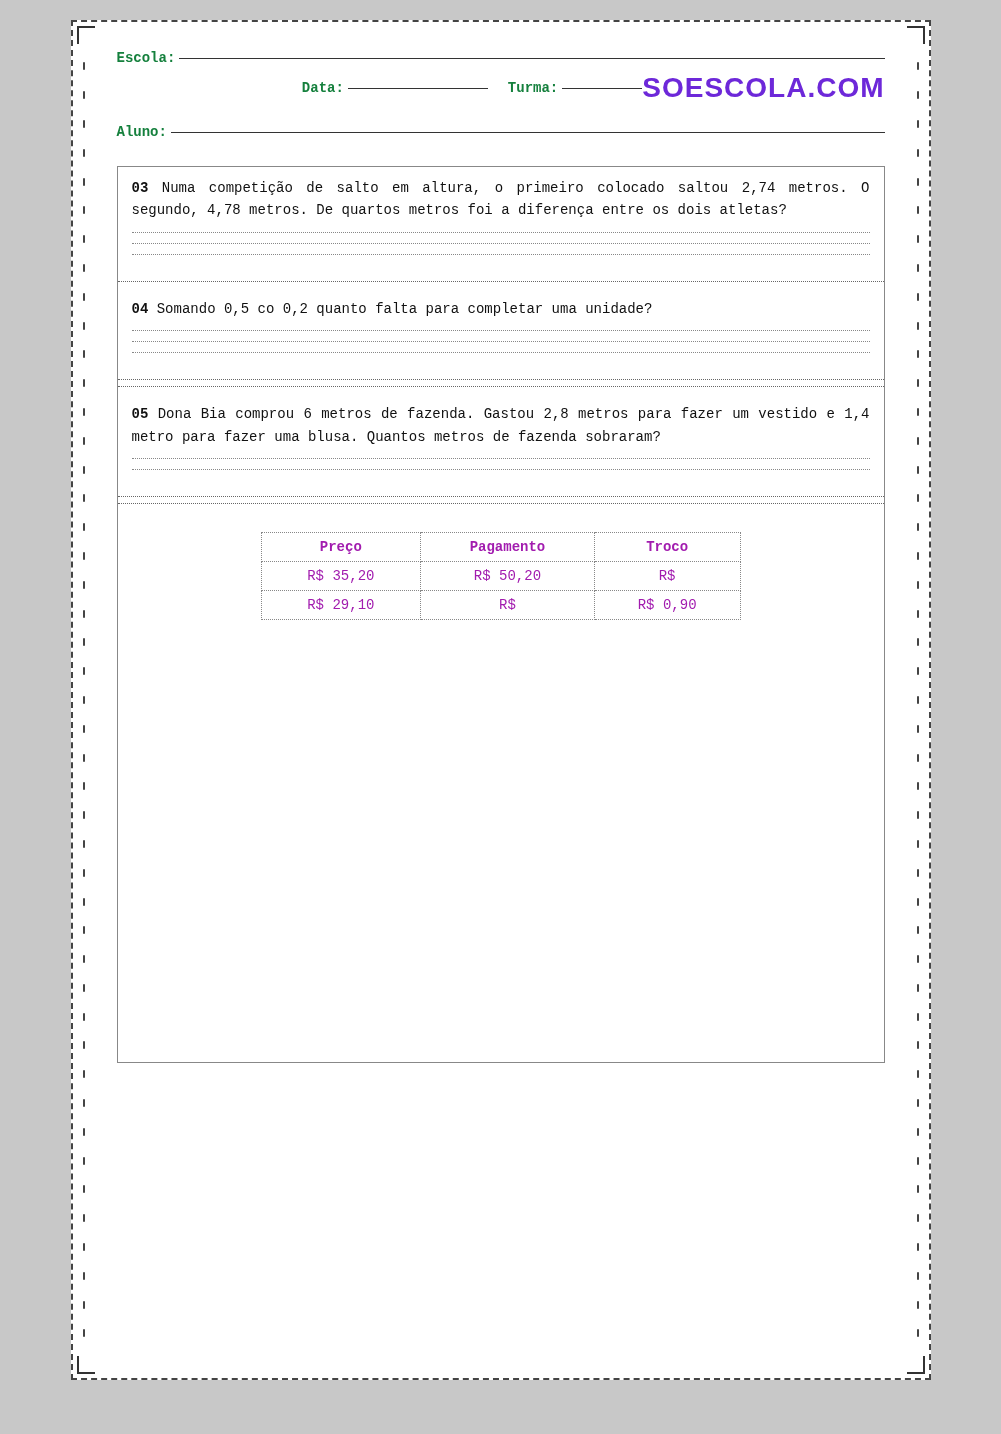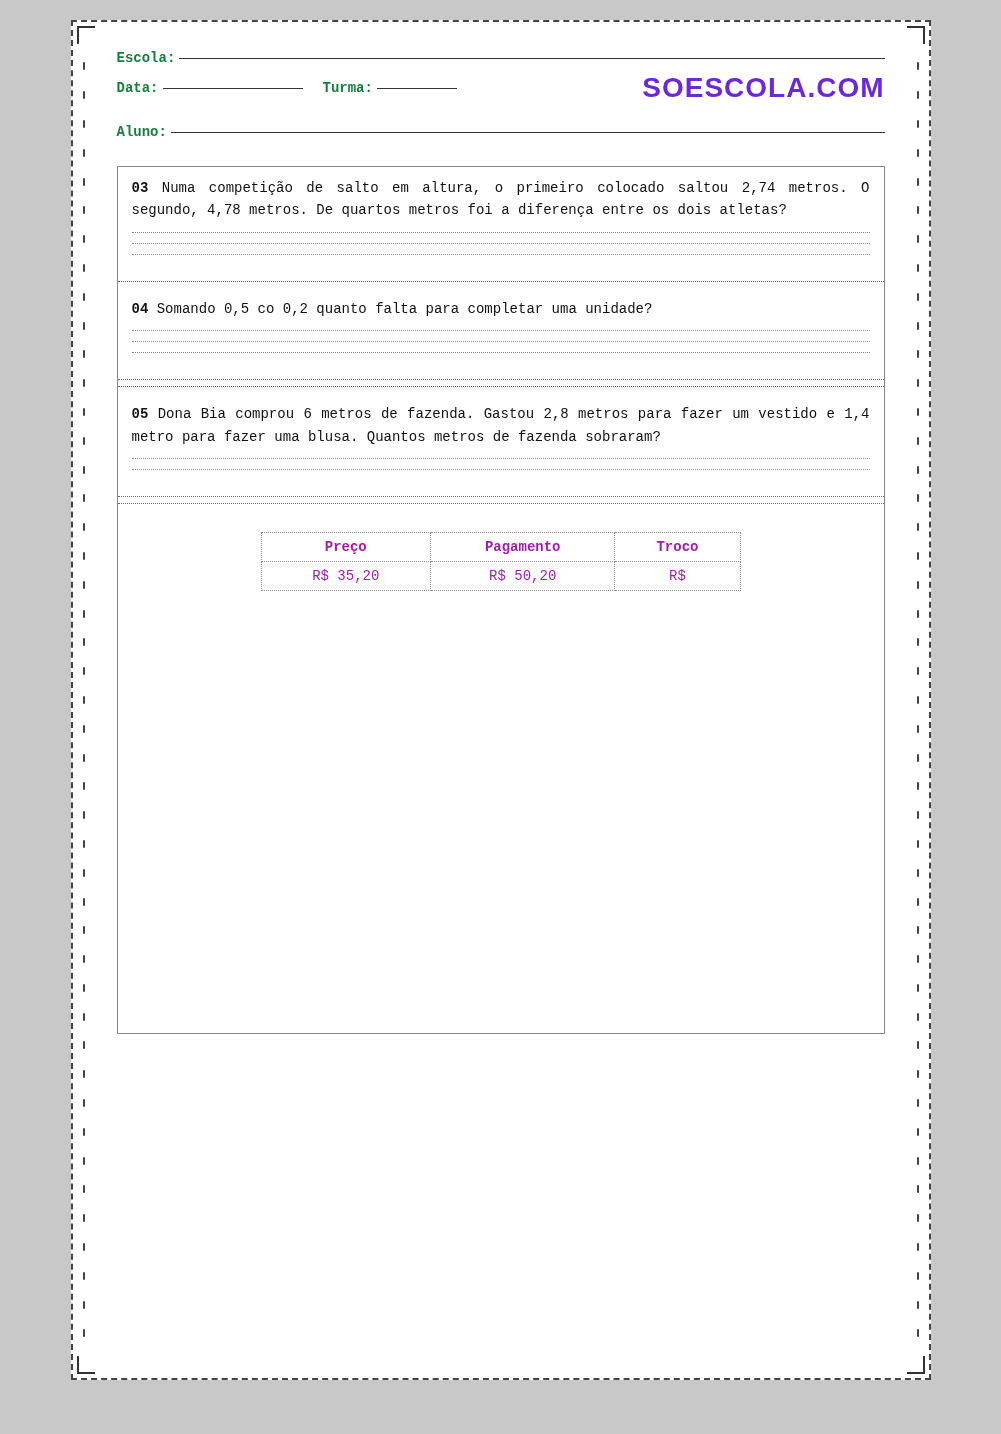--- a/index.html
+++ b/index.html
@@ -89,21 +89,21 @@
 
     .header-underline {
       border-bottom: 1px solid #333;
       flex: 1;
       height: 1px;
     }
 
     .header-row2 {
       display: flex;
       align-items: center;
-      justify-content: space-between;
+      justify-content: flex-end;
     }
 
     .header-row2-left {
       display: flex;
       align-items: center;
       gap: 30px;
     }
 
     .logo {
       font-size: 28px;
@@ -363,20 +363,25 @@
               <th>Pagamento</th>
               <th>Troco</th>
             </tr>
           </thead>
           <tbody>
             <tr>
               <td>R$ 35,20</td>
               <td>R$ 50,20</td>
               <td>R$</td>
             </tr>
+            <tr>
+              <td>R$ 29,10</td>
+              <td>R$</td>
+              <td>R$ 0,90</td>
+            </tr>
           </tbody>
         </table>
       </div>
 
       <div style="height: 420px;"></div>
     </div>
 
   </div>
 
 </div>

